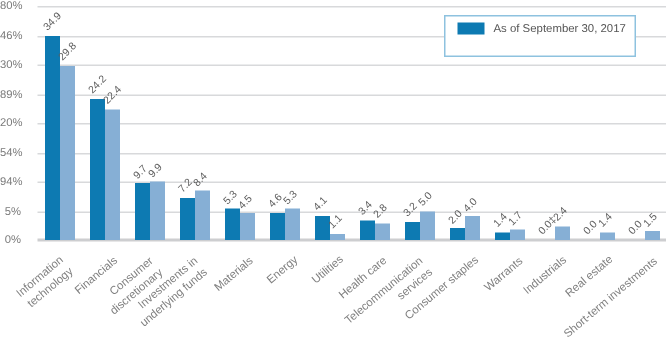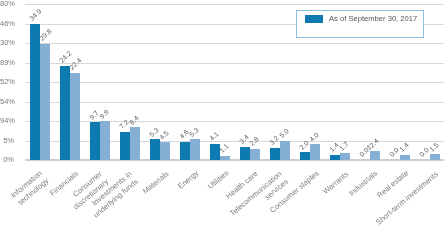--- a/index.html
+++ b/index.html
@@ -31,21 +31,21 @@
       <div class="gridline" style="top: 101.5px;"></div>
       <div class="gridline" style="top: 121px;"></div>
       <div class="gridline" style="top: 140.5px;"></div>
       <div class="baseline" style="top: 159px;"></div>
     </div>
   <div id="ylabels">
       <div style="position: absolute; right: 0px; left: 0px; text-align: right; font-size: 7.5px; color: rgb(123, 123, 123); top: -0.8px; width: 14px; line-height: 10px;">80%</div>
       <div style="position: absolute; right: 0px; left: 0px; text-align: right; font-size: 7.5px; color: rgb(123, 123, 123); top: 18.7px; width: 14px; line-height: 10px;">46%</div>
       <div style="position: absolute; right: 0px; left: 0px; text-align: right; font-size: 7.5px; color: rgb(123, 123, 123); top: 38.2px; width: 14px; line-height: 10px;">30%</div>
       <div style="position: absolute; right: 0px; left: 0px; text-align: right; font-size: 7.5px; color: rgb(123, 123, 123); top: 57.7px; width: 14px; line-height: 10px;">89%</div>
-      <div style="position: absolute; right: 0px; left: 0px; text-align: right; font-size: 7.5px; color: rgb(123, 123, 123); top: 77.2px; width: 14px; line-height: 10px;">52%</div>
+      <div style="position: absolute; right: 0px; left: 0px; text-align: right; font-size: 7.5px; color: rgb(123, 123, 123); top: 77.2px; width: 14px; line-height: 10px;">20%</div>
       <div style="position: absolute; right: 0px; left: 0px; text-align: right; font-size: 7.5px; color: rgb(123, 123, 123); top: 96.7px; width: 14px; line-height: 10px;">54%</div>
       <div style="position: absolute; right: 0px; left: 0px; text-align: right; font-size: 7.5px; color: rgb(123, 123, 123); top: 116.2px; width: 14px; line-height: 10px;">94%</div>
       <div style="position: absolute; right: 0px; left: 0px; text-align: right; font-size: 7.5px; color: rgb(123, 123, 123); top: 135.7px; width: 14px; line-height: 10px;">5%</div>
       <div style="position: absolute; right: 0px; left: 0px; text-align: right; font-size: 7.5px; color: rgb(123, 123, 123); top: 155.2px; width: 14px; line-height: 10px;">0%</div>
     </div>
   <div id="bars">
       <div class="bar y17" style="left: 30px; top: 23.89px; height: 136.11px; background: rgb(13, 122, 178);"></div>
       <div class="bar y17" style="left: 60px; top: 65.62px; height: 94.38px; background: rgb(13, 122, 178);"></div>
       <div class="bar y17" style="left: 90px; top: 122.17px; height: 37.83px; background: rgb(13, 122, 178);"></div>
       <div class="bar y17" style="left: 120px; top: 131.92px; height: 28.08px; background: rgb(13, 122, 178);"></div>

